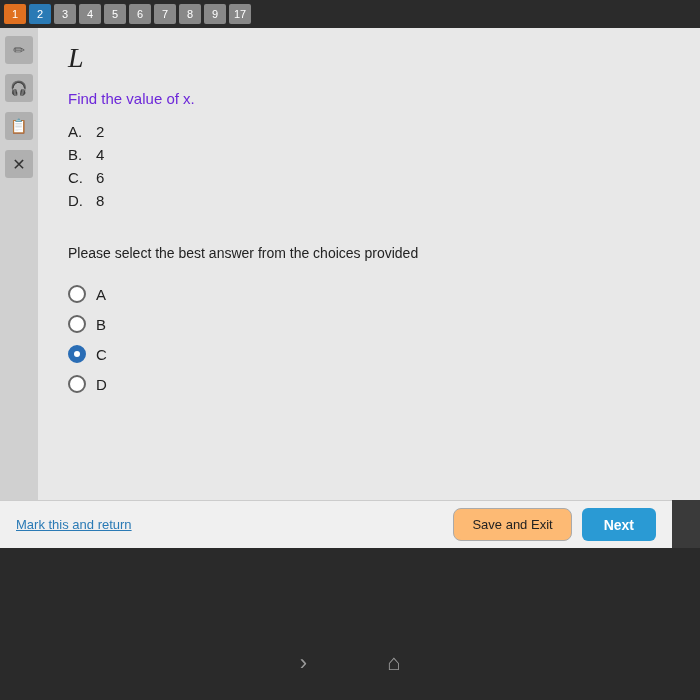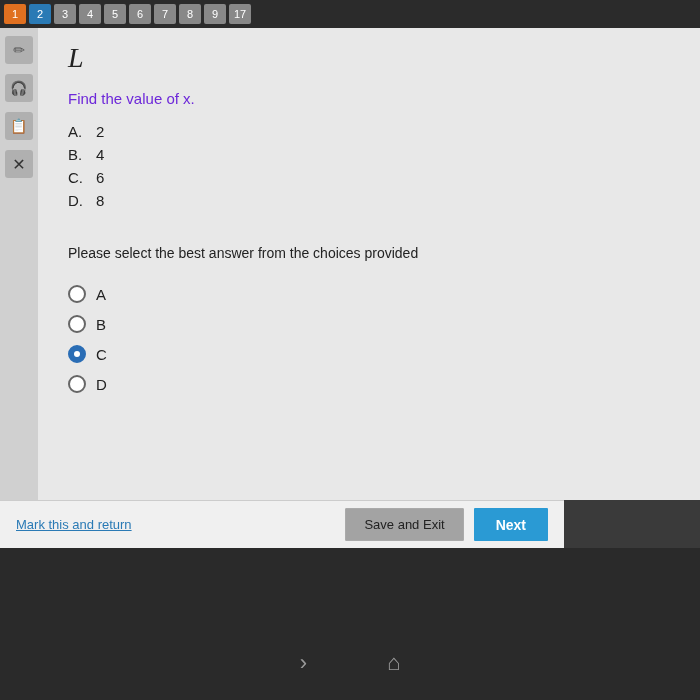--- a/index.html
+++ b/index.html
@@ -157,21 +157,21 @@
       height: 6px;
       border-radius: 50%;
       background: white;
     }
 
     
     .bottom-bar {
       position: absolute;
       top: 500px;
       left: 0;
-      width: 564px;
+      width: 672px;
       height: 48px;
       background: #f0f0f0;
       border-top: 1px solid #ccc;
       display: flex;
       align-items: center;
       justify-content: space-between;
       padding: 8px 16px;
     }
     .mark-return-link {
       font-size: 13px;
@@ -181,33 +181,33 @@
       background: none;
       border: none;
     }
     .bottom-buttons {
       display: flex;
       gap: 10px;
     }
     .save-exit-btn {
       padding: 8px 18px;
       font-size: 13px;
-      background: #a3a3a3;
+      background: #fdba74;
       border: 1px solid #aaa;
-      border-radius: 1px;
+      border-radius: 8px;
       cursor: pointer;
       color: #222;
     }
     .next-btn {
       padding: 8px 22px;
       font-size: 14px;
       background: #2a9ad4;
       color: white;
       border: none;
-      border-radius: 1px;
+      border-radius: 6px;
       cursor: pointer;
       font-weight: bold;
     }
 
     
     .dark-bottom {
       position: absolute;
       top: 548px;
       left: 0;
       width: 700px;

